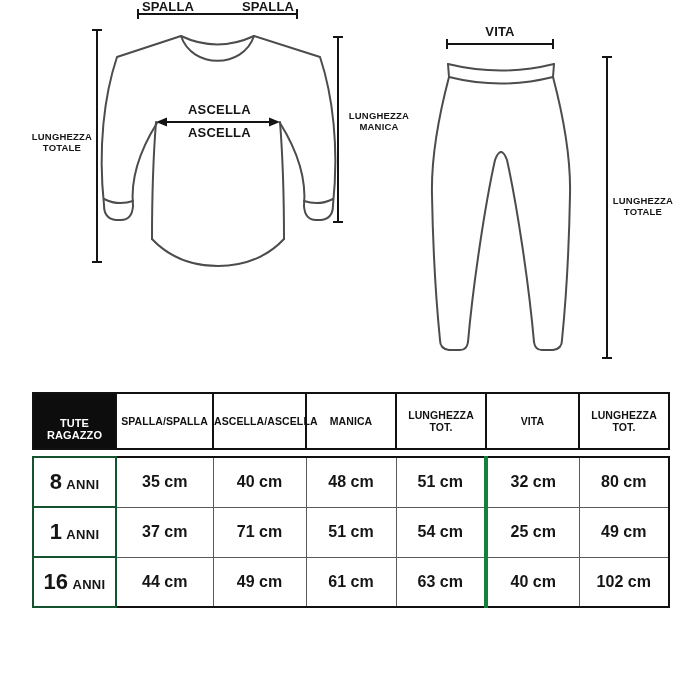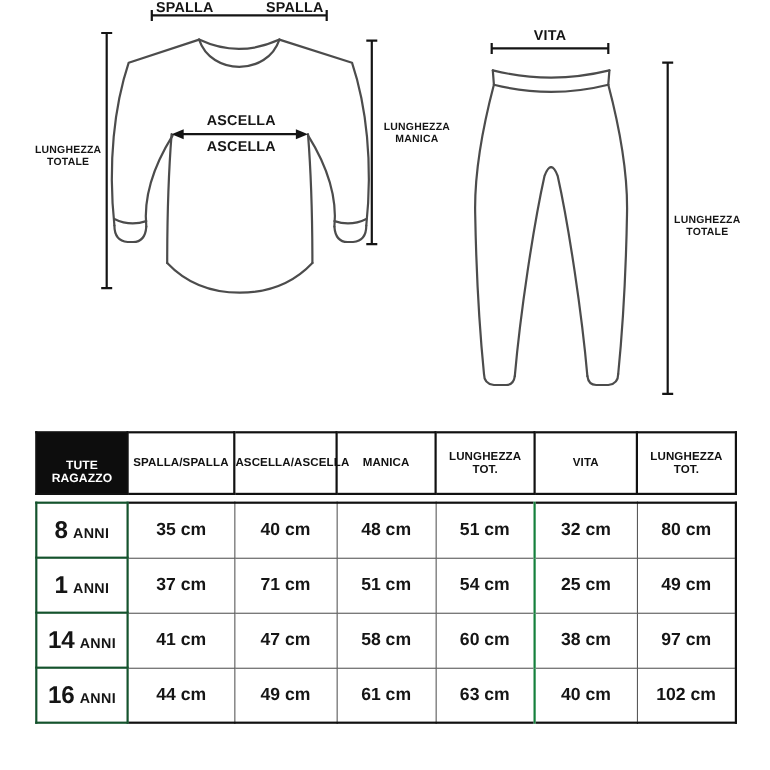--- a/index.html
+++ b/index.html
@@ -27,21 +27,21 @@
     background:#0d0d0d;color:#ffffff;vertical-align:bottom;
     padding-bottom:7px;font-size:11px;
   }
   .gap{height:6px;}
   .bdy{border:2px solid #111;}
   .bdy td{
     border:1px solid #5a5a5a;height:48px;text-align:center;vertical-align:middle;
     font-weight:700;font-size:16px;color:#151515;padding:0;
   }
   .bdy td.size{border:2px solid #14532d;text-align:center;}
-  .bdy td.grpsep{border-left:2px solid #15803d;}
+  .bdy td.grpsep{border-left:4px solid #15803d;}
   .size .num{font-size:22px;}
   .size .word{font-size:13px;letter-spacing:.3px;}
 </style>
 </head>
 <body>
 
 <div class="diagram">
   <svg width="700" height="390" viewBox="0 0 700 390">
 
     <g fill="none" stroke="#4c4c4c" stroke-width="2" stroke-linecap="round" stroke-linejoin="round">
@@ -163,32 +163,20 @@
       </td>
       <td>37 cm</td>
       <td>71 cm</td>
       <td>51 cm</td>
       <td>54 cm</td>
       <td class="grpsep">25 cm</td>
       <td>49 cm</td>
     </tr>
     <tr>
       <td class="size">
-        <span class="num">14</span>
-        <span class="word">ANNI</span>
-      </td>
-      <td>41 cm</td>
-      <td>47 cm</td>
-      <td>58 cm</td>
-      <td>60 cm</td>
-      <td class="grpsep">38 cm</td>
-      <td>97 cm</td>
-    </tr>
-    <tr>
-      <td class="size">
         <span class="num">16</span>
         <span class="word">ANNI</span>
       </td>
       <td>44 cm</td>
       <td>49 cm</td>
       <td>61 cm</td>
       <td>63 cm</td>
       <td class="grpsep">40 cm</td>
       <td>102 cm</td>
     </tr>

